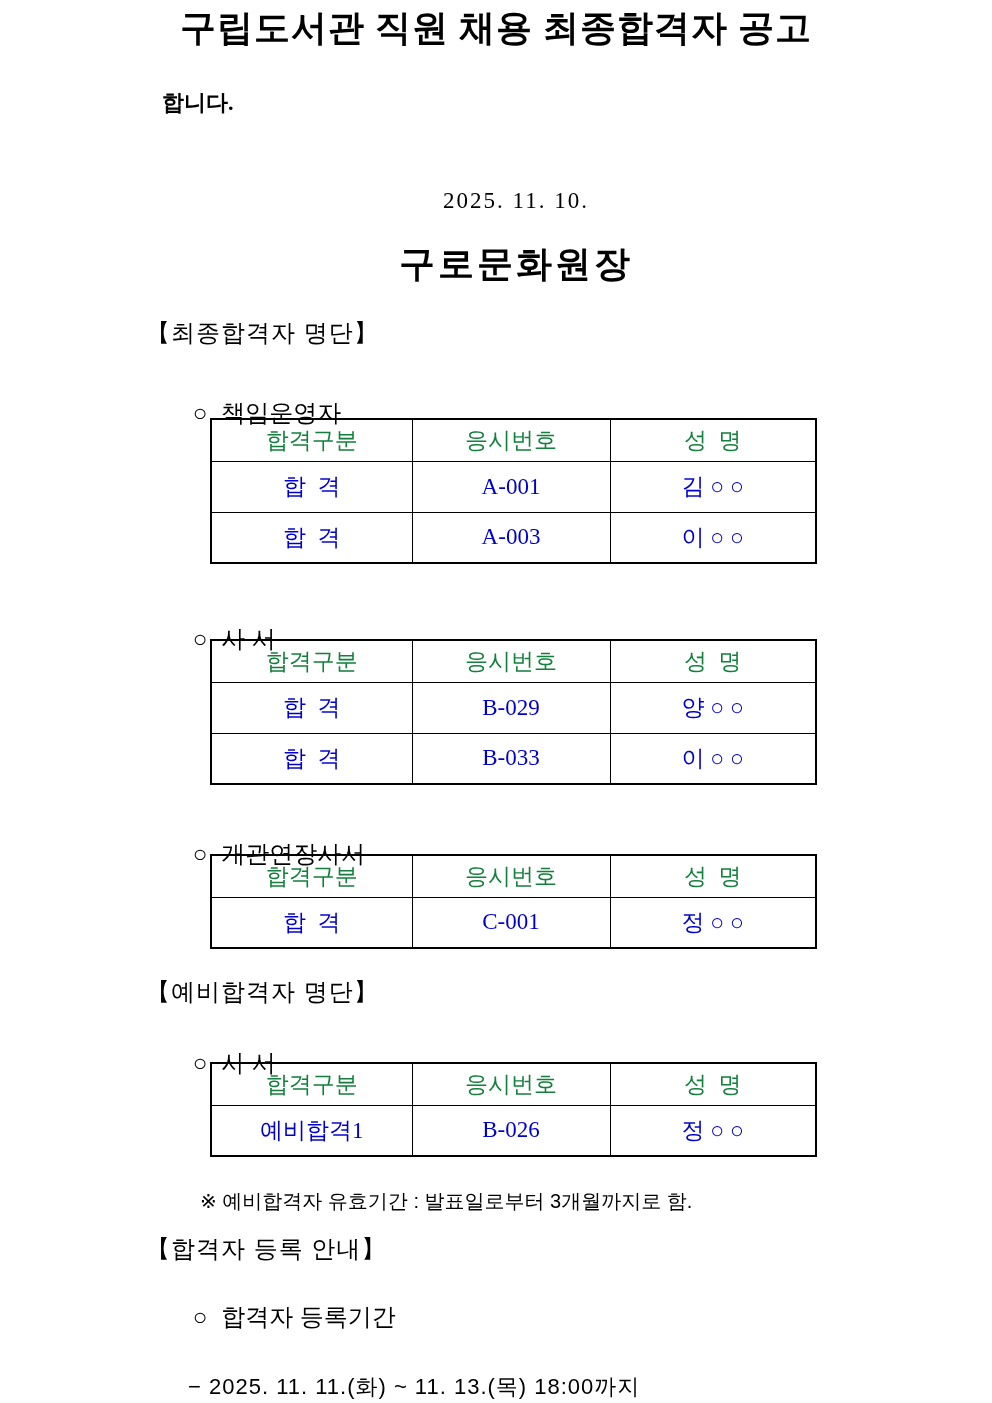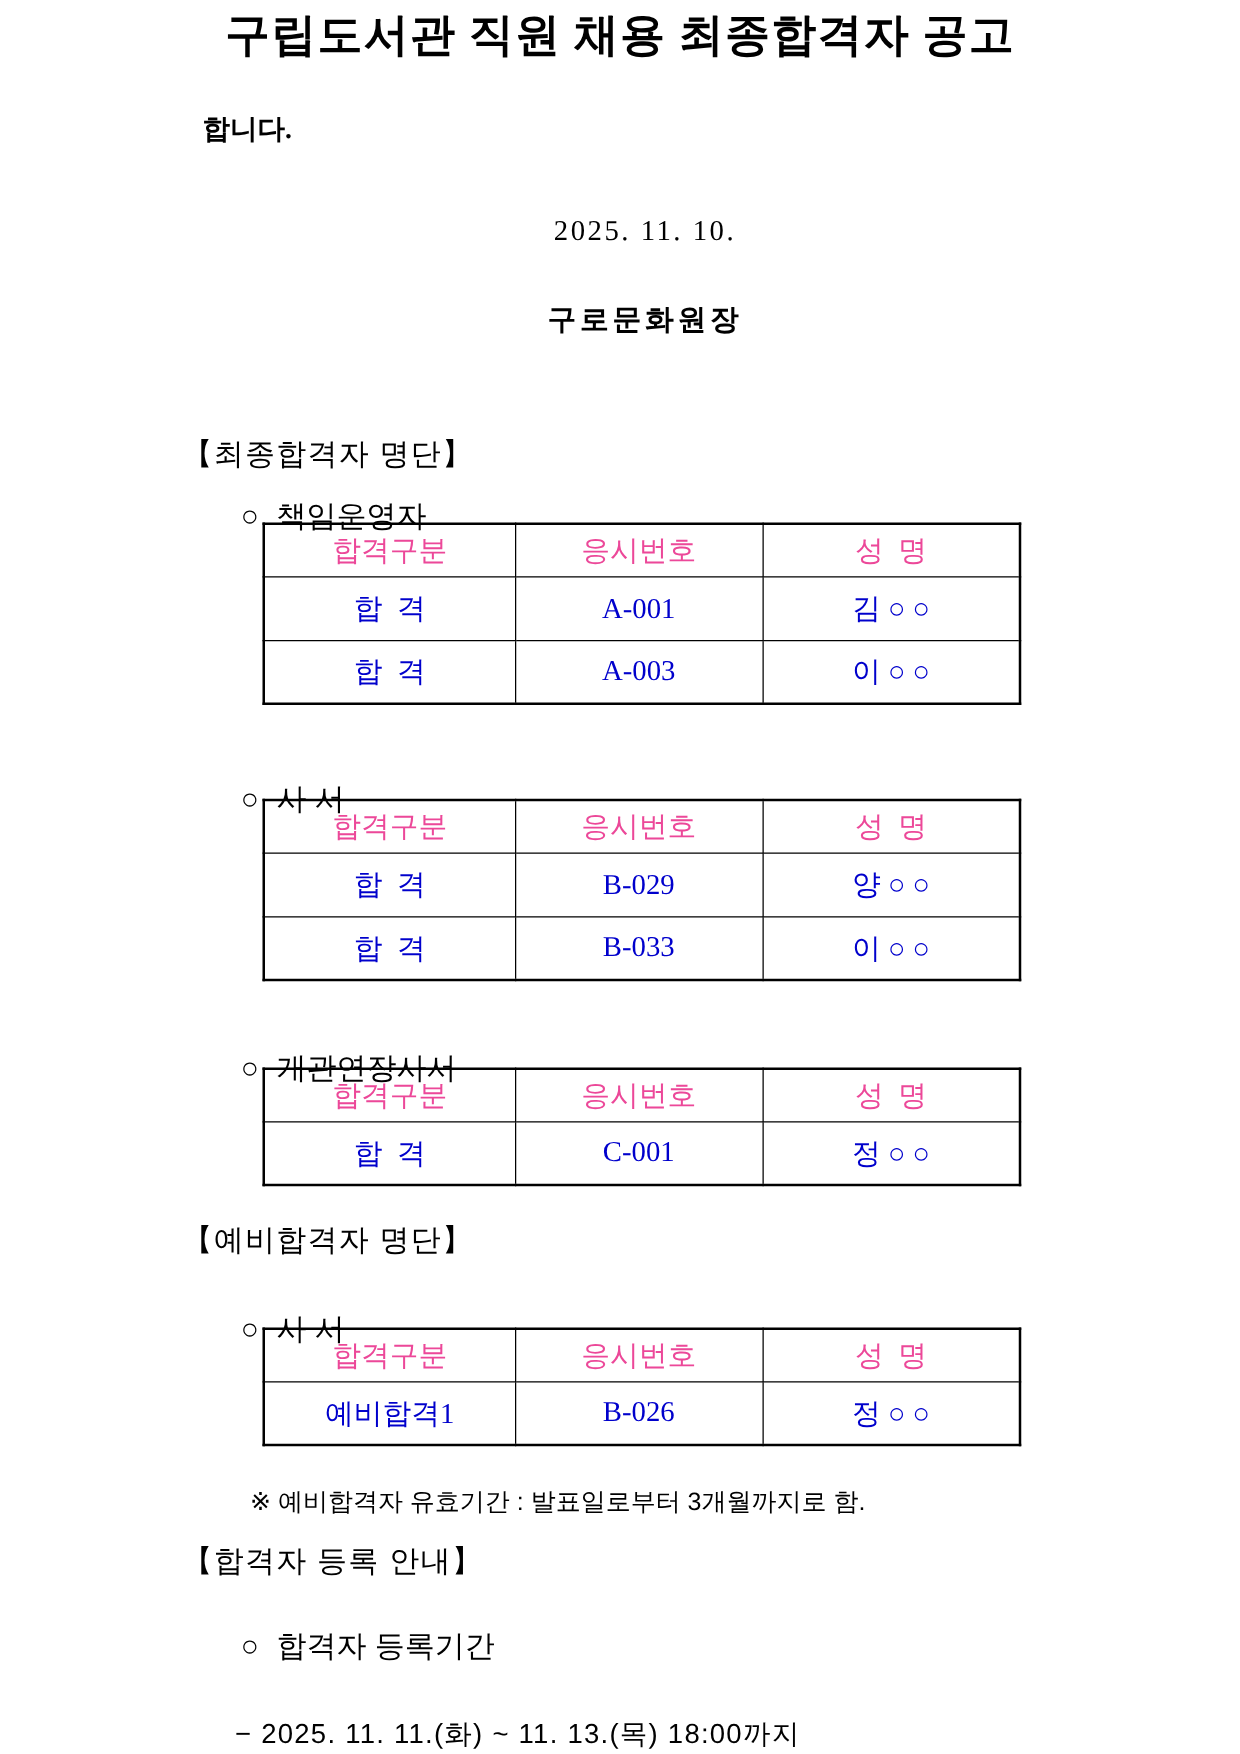--- a/index.html
+++ b/index.html
@@ -25,31 +25,31 @@
     top: 82px; left: 142px; width: 722px;
     font-size: 22px;
     font-weight: bold;
     line-height: 42px;
     word-spacing: 6px;
   }
   .intro-l1 { text-align: justify; text-align-last: justify; }
   .intro-l2 { text-align: left; margin-left: 20px; }
 
   .center-block { left: 40px; width: 952px; text-align: center; }
-  .doc-date { top: 172px; font-size: 23px; letter-spacing: 2px; }
-  .doc-issuer { top: 240px; font-size: 23px; letter-spacing: 3px; font-weight: 600; }
+  .doc-date { top: 188px; font-size: 23px; letter-spacing: 2px; }
+  .doc-issuer { top: 240px; font-size: 36px; letter-spacing: 3px; font-weight: 600; }
 
   .section-heading {
     left: 146px;
     font-family: "Liberation Sans", "DejaVu Sans", sans-serif;
     font-size: 24px;
     letter-spacing: 1px;
     white-space: pre;
   }
-  .sh-final { top: 347px; }
+  .sh-final { top: 317px; }
   .sh-reserve { top: 976px; }
   .sh-register { top: 1233px; }
 
   .group-item {
     left: 166px;
     font-family: "Liberation Sans", "DejaVu Sans", sans-serif;
     font-size: 24px;
     white-space: pre;
   }
   .gi-0 { top: 369px; }
@@ -73,21 +73,21 @@
   table.result-table th, table.result-table td {
     border: 1px solid #000;
     text-align: center;
     vertical-align: middle;
     font-size: 23px;
     white-space: pre;
     padding: 0;
   }
   table.result-table thead tr { height: 42px; }
   table.result-table tbody tr { height: 51px; padding-left: 48px; }
-  table.result-table th { font-weight: normal; color: #ec4899; }
+  table.result-table th { font-weight: normal; color: #15803d; }
   table.result-table td { color: var(--blue, #0000CC); }
 
   .reserve-note {
     top: 1188px; left: 200px;
     font-family: "Liberation Sans", "DejaVu Sans", sans-serif;
     font-size: 20px;
     white-space: pre;
     text-align: right;
   }
   .register-period {

